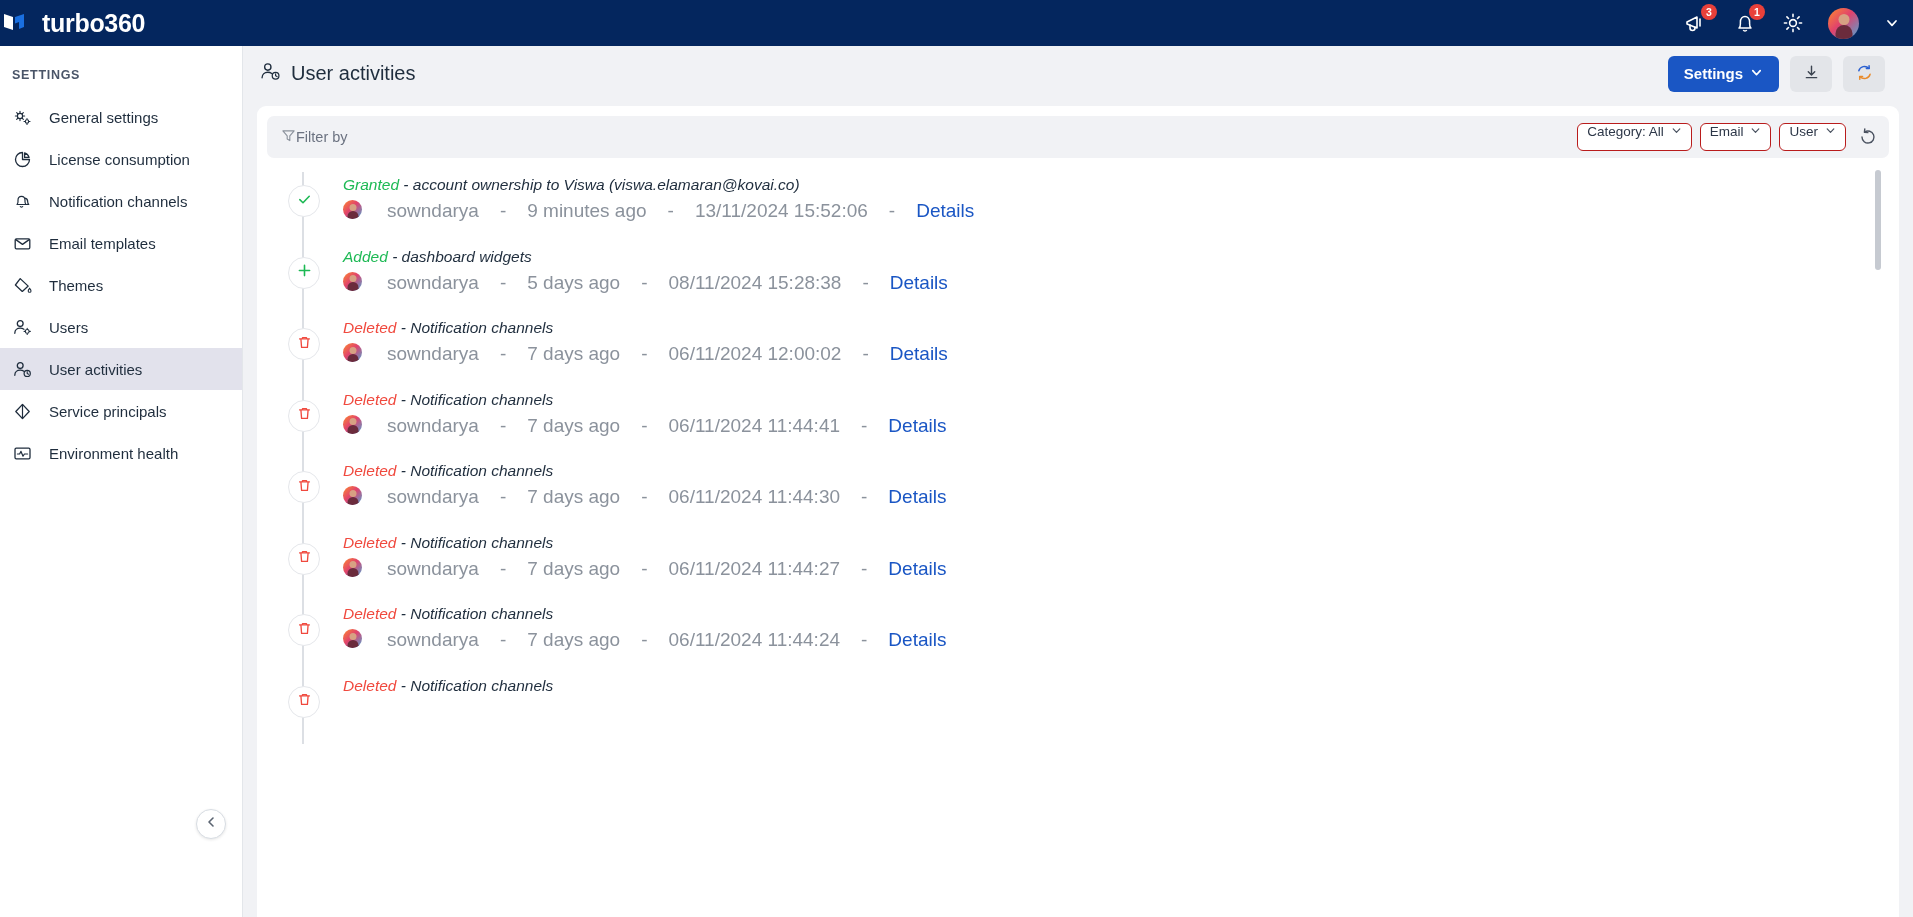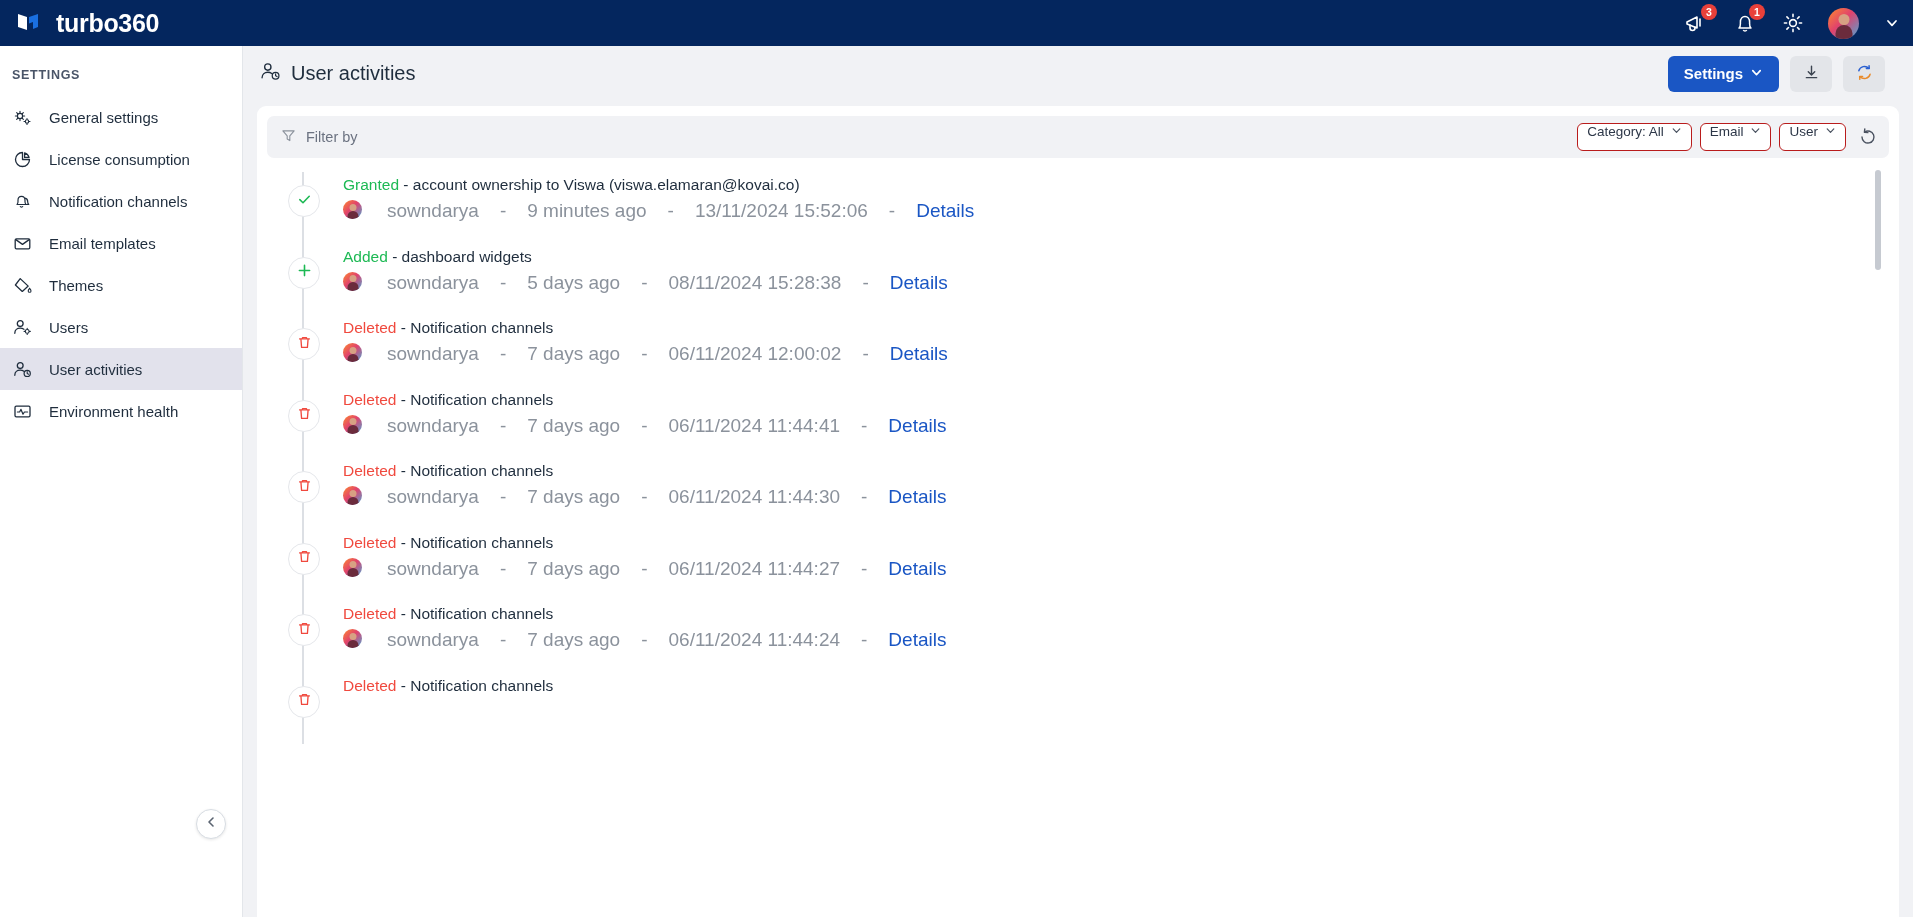--- a/index.html
+++ b/index.html
@@ -11,21 +11,21 @@
   }
   body { display: flex; flex-direction: column; }
 
   
   .topbar {
     height: 46px; min-height: 46px;
     background: #04265e;
     display: flex; align-items: center;
     position: relative;
   }
-  .logo-zone { display: flex; align-items: center; padding-left: 14px; width: 295px; }
+  .logo-zone { display: flex; align-items: center; width: 295px; }
   .logo-mark { width: 30px; height: 30px; position: relative; margin-right: 12px; }
   .brand-name {
     color: #ffffff; font-size: 25px; font-weight: 700; letter-spacing: -0.3px;
   }
   .search-wrap { position: absolute; left: 892px; top: 6px; width: 400px; height: 34px; }
   .search-box {
     width: 100%; height: 100%;
     background: #12386f; border-radius: 5px;
     display: flex; align-items: center; padding-left: 14px;
     border: none;
@@ -128,21 +128,21 @@
     background: #fff; border-radius: 9px 9px 0 0;
     flex: 1; display: flex; flex-direction: column;
     min-height: 0; overflow: hidden;
     padding: 10px 10px 0 10px;
   }
   .filterbar {
     background: #f1f2f5; border-radius: 7px;
     height: 42px; min-height: 42px;
     display: flex; align-items: center; padding: 0 10px 0 14px;
   }
-  .filter-by { display: flex; align-items: center; gap: 10px; color: #6b7280; font-size: 14.5px; }
+  .filter-by { display: flex; align-items: center; color: #6b7280; font-size: 14.5px; }
   .filter-right { margin-left: auto; display: flex; align-items: center; gap: 8px; }
   .pill {
     background: #fff; border: 1px solid #b91c1c; border-radius: 6px;
     height: 28px; padding: 0 9px; font-size: 13.5px; color: #2d3748;
     display: flex; align-items: flex-start; gap: 7px; cursor: pointer;
   }
   .reset-icon { width: 22px; height: 22px; margin-left: 3px; cursor: pointer; }
 
   
   .timeline-scroll {
@@ -158,21 +158,21 @@
     position: relative; display: flex; align-items: flex-start;
     height: 71.5px;
   }
   .marker {
     width: 32px; height: 32px; border-radius: 50%;
     background: #fff; border: 1.5px solid #e5e7eb;
     display: flex; align-items: center; justify-content: center;
     flex: 0 0 auto; margin-left: 3px; margin-top: 13px; z-index: 2;
   }
   .act-body { margin-left: 23px; padding-top: 4px; }
-  .act-line1 { font-size: 15.5px; color: #1f2d3d; white-space: nowrap; }
+  .act-line1 { font-size: 15.5px; color: #1f2d3d; white-space: nowrap; font-style: italic; }
   .act-verb { font-weight: 400; }
   .verb-green { color: #1db954; }
   .verb-red { color: #f0493e; }
   .act-line2 {
     display: flex; gap: 16px;
     margin-top: 6px; font-size: 19px; color: #8b929c; white-space: nowrap;
   }
   .mini-avatar {
     width: 19px; height: 19px; border-radius: 50%; margin-right: 9px;
     background: linear-gradient(135deg,#ff8b2e 0%,#e0426d 45%,#4aa8d8 100%);
@@ -325,20 +325,29 @@
         <svg viewBox="0 0 21 21" width="21" height="21">
           <circle cx="8.2" cy="6.6" r="2.9" fill="none" stroke="#1f2d3d" stroke-width="1.3"></circle>
           <path d="M2.8 16.3 C2.8 13 5.2 11.2 8.2 11.2 C9.6 11.2 10.9 11.6 11.9 12.3" fill="none" stroke="#1f2d3d" stroke-width="1.3" stroke-linecap="round"></path>
           <circle cx="15.2" cy="14.4" r="3.1" fill="none" stroke="#1f2d3d" stroke-width="1.2"></circle>
           <path d="M15.2 12.6 L15.2 14.4 L16.5 15.2" fill="none" stroke="#1f2d3d" stroke-width="1.1" stroke-linecap="round"></path>
         </svg>
       </span>
       <span>User activities</span>
     </div>
 
+    <div class="side-item">
+      <span class="si-icon">
+        <svg viewBox="0 0 21 21" width="21" height="21">
+          <path d="M10.5 3.4 L17.2 10.5 L10.5 17.6 L3.8 10.5 Z" fill="none" stroke="#1f2d3d" stroke-width="1.3" stroke-linejoin="round"></path>
+          <path d="M10.5 3.4 L10.5 17.6" stroke="#1f2d3d" stroke-width="1.2"></path>
+        </svg>
+      </span>
+      <span>Service principals</span>
+    </div>
 
 
     <div class="side-item">
       <span class="si-icon">
         <svg viewBox="0 0 21 21" width="21" height="21">
           <rect x="3" y="5.2" width="15" height="10.6" rx="1.3" fill="none" stroke="#1f2d3d" stroke-width="1.3"></rect>
           <path d="M5.4 11 L7.6 11 L9 8.4 L11 13.2 L12.4 11 L15.6 11" fill="none" stroke="#1f2d3d" stroke-width="1.2" stroke-linecap="round" stroke-linejoin="round"></path>
         </svg>
       </span>
       <span>Environment health</span>

